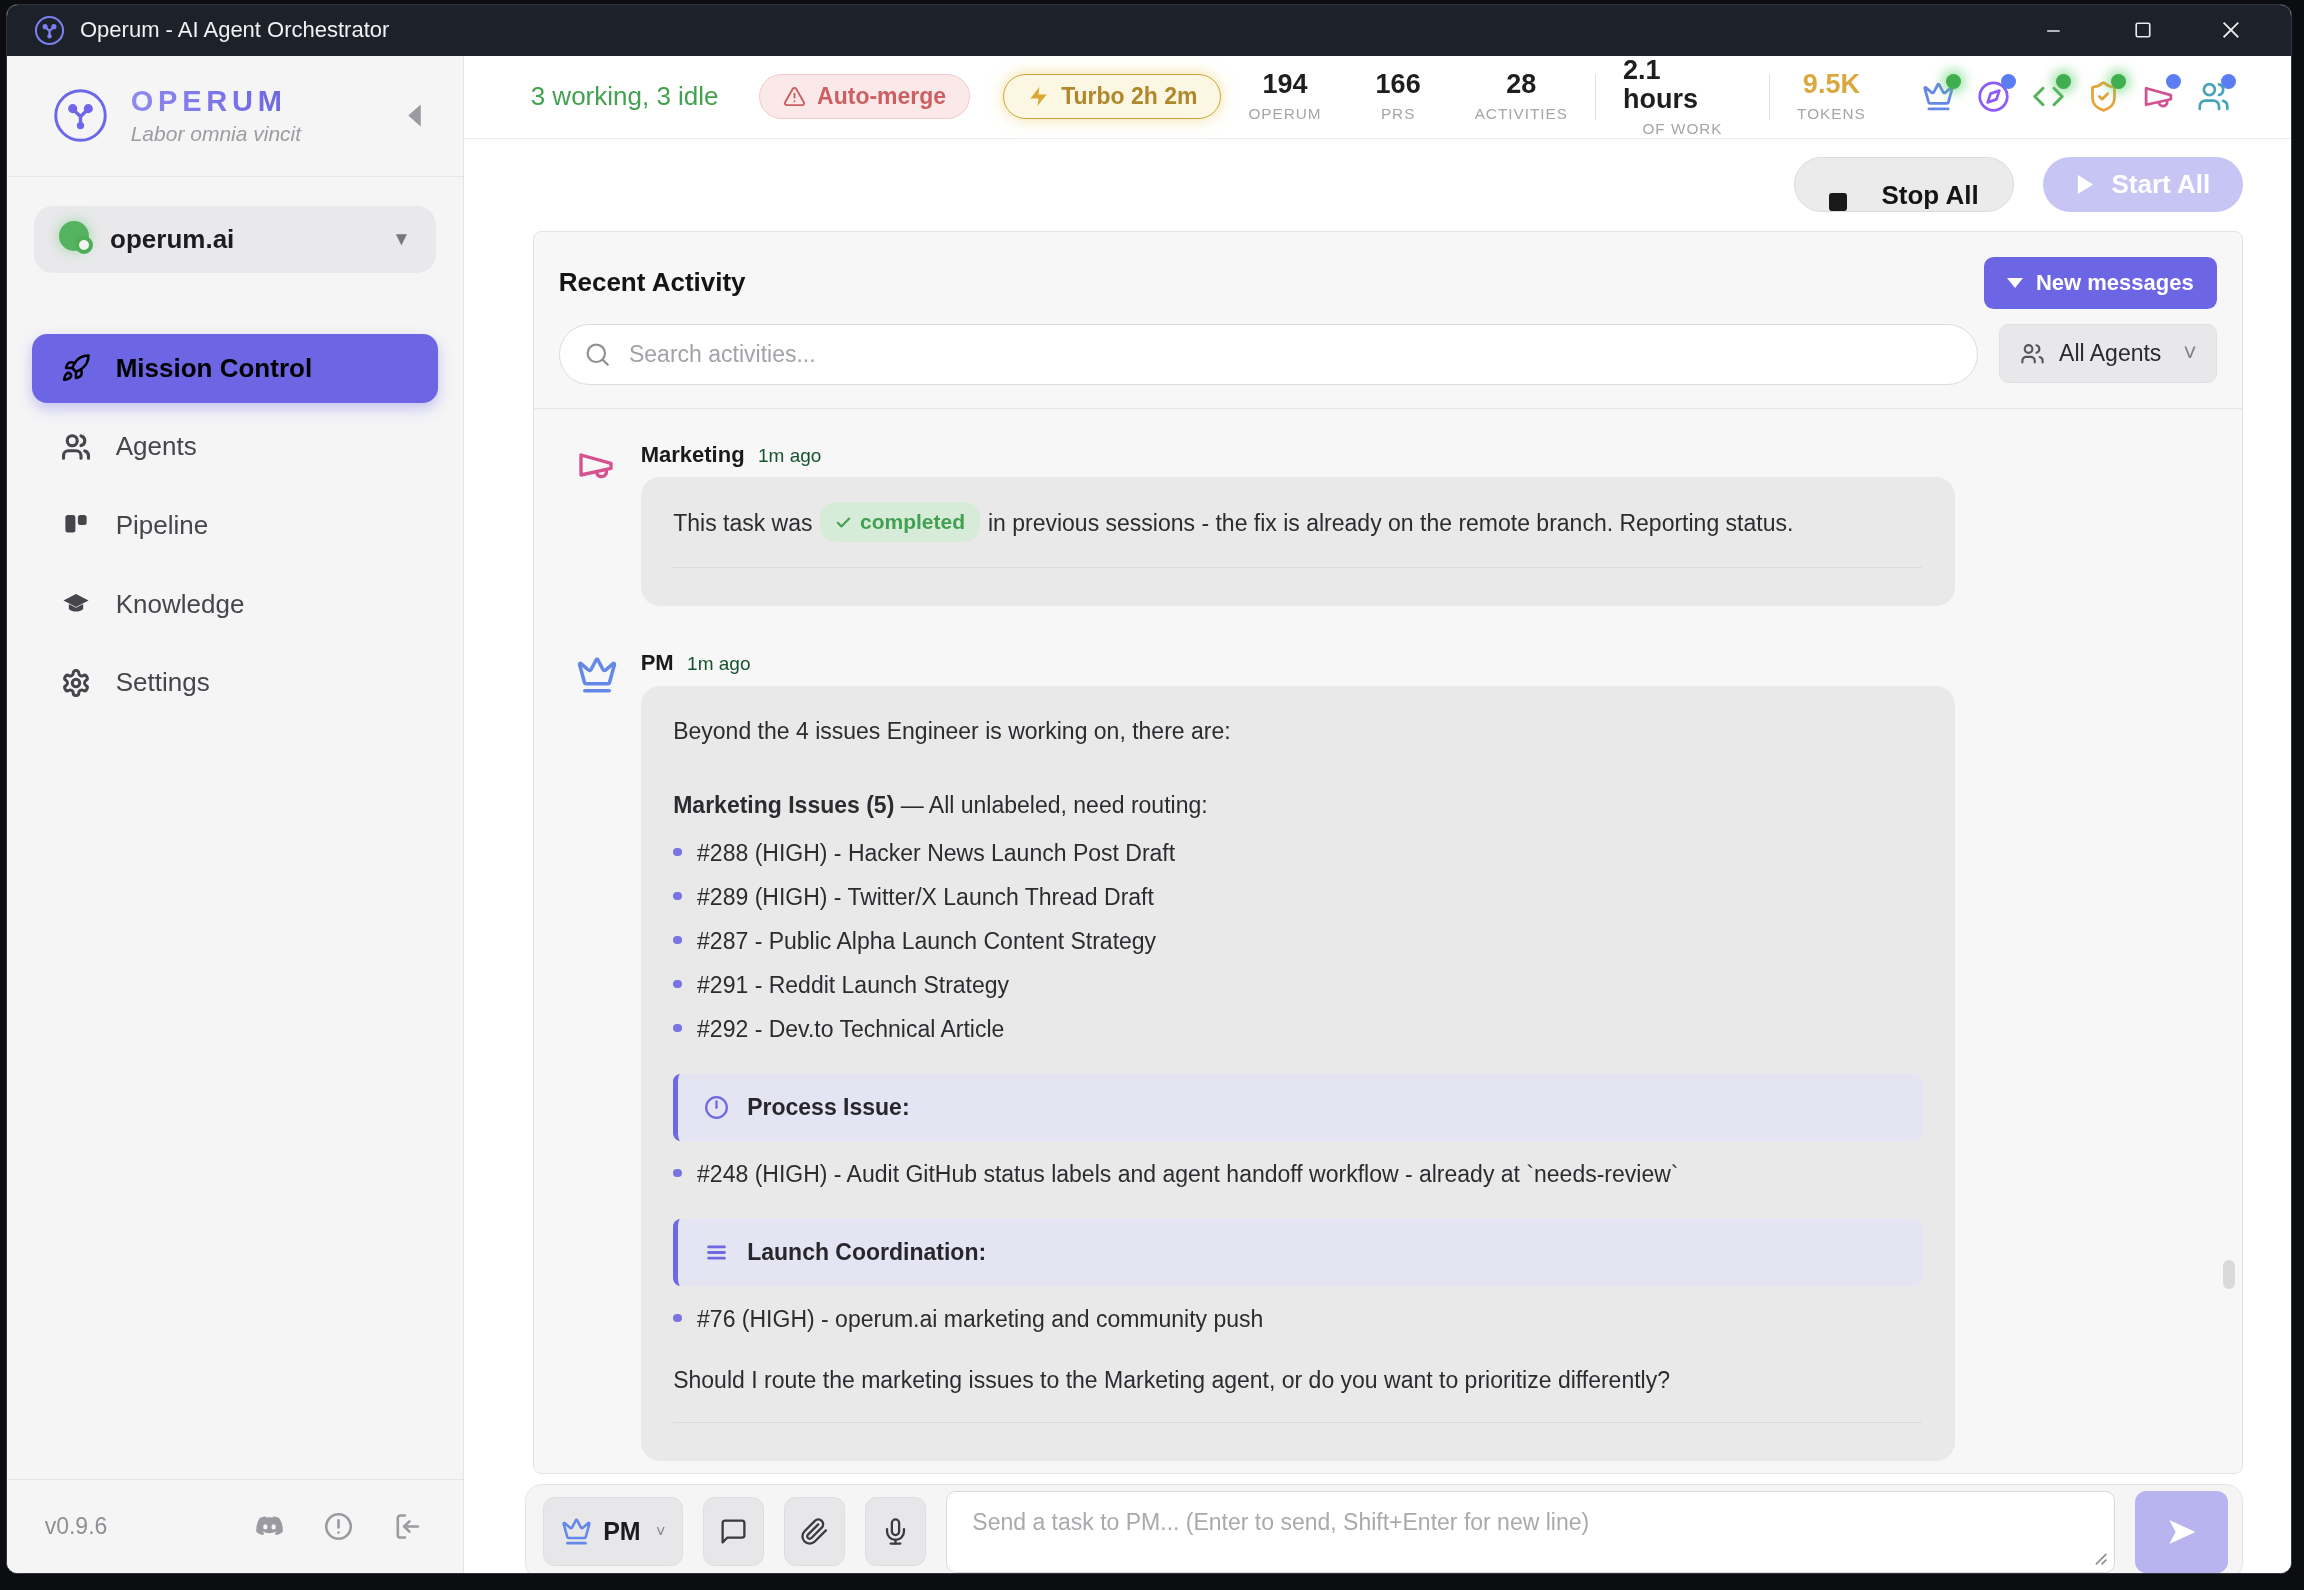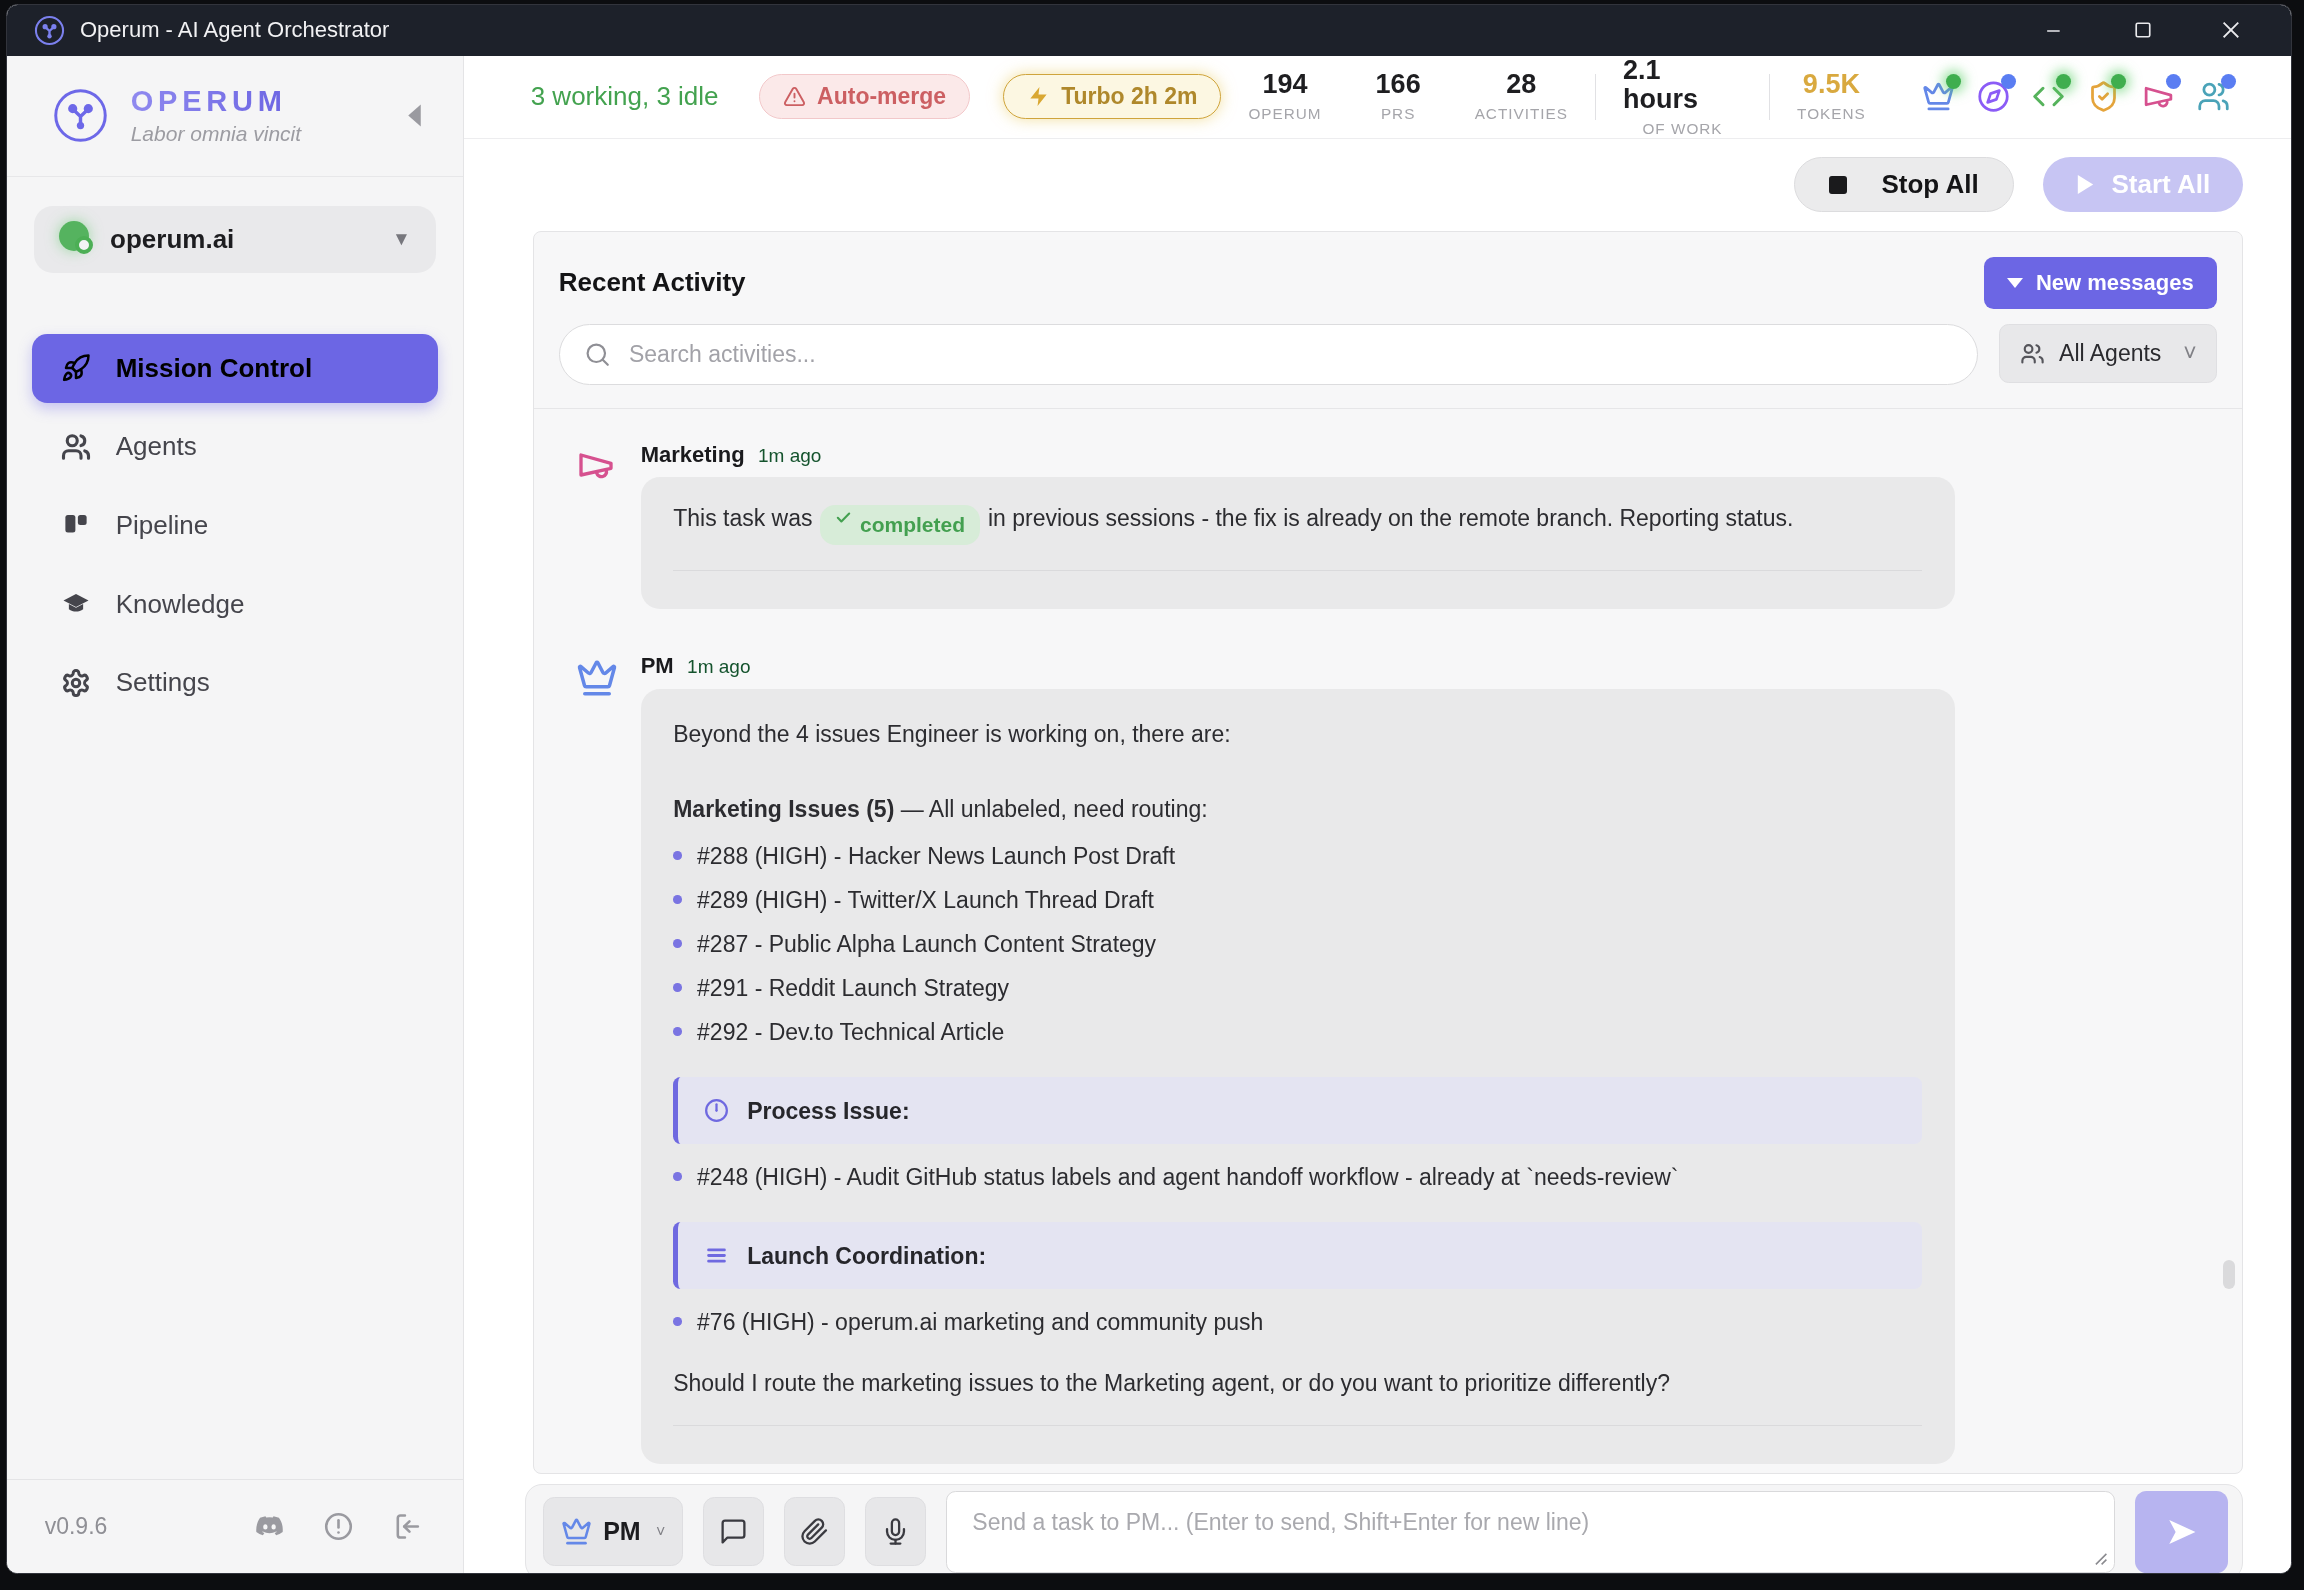--- a/index.html
+++ b/index.html
@@ -75,21 +75,21 @@
   .stat-sep{width:1px;height:46px;background:#e1e1e4;}
   .agent-strip{display:flex;align-items:center;gap:22px;margin-left:29px;}
   .agent-ic{position:relative;width:33px;height:33px;cursor:pointer;}
   .agent-ic .dot{position:absolute;right:-6.7px;top:-6.7px;width:15.3px;height:15.3px;border-radius:50%;}
   .dot.working{background:#3fae4e;box-shadow:0 0 11.5px 3.8px rgba(86,205,98,.6);}
   .dot.idle{background:#5a7df2;}
 
   .toolbar{height:92px;display:flex;align-items:center;justify-content:flex-end;
     gap:29px;padding:0 48px;}
   .btn-stop{height:55px;border-radius:28px;background:#ebebec;border:1px solid #dcdcde;
-    color:#141416;font-size:26px;font-weight:600;display:flex;align-items:center;gap:34px;
+    color:#141416;font-size:26px;font-weight:600;display:flex;align-items:flex-end;gap:34px;
     padding:0 34px;cursor:pointer;}
   .stop-sq{width:18px;height:18px;background:#1a1a1c;border-radius:2.9px;}
   .btn-start{height:55px;border-radius:28px;background:#c7c5f3;border:none;color:#fff;
     font-size:26px;font-weight:600;display:flex;align-items:center;gap:15.3px;padding:0 32.5px;cursor:pointer;}
 
   
   .card{flex:1;margin:0 48px 0 69px;background:#f7f7f8;border:1px solid #e4e4e6;
     border-radius:8px;display:flex;flex-direction:column;overflow:hidden;position:relative;}
   .card-head{display:flex;align-items:center;justify-content:space-between;
     padding:25px 25px 0 25px;}
@@ -115,21 +115,21 @@
   .feed-item + .feed-item{margin-top:44px;}
   .feed-avatar{width:44px;padding-top:3.8px;flex:0 0 auto;}
   .feed-body{flex:1;min-width:0;}
   .feed-head{display:flex;align-items:baseline;gap:13.4px;}
   .feed-name{font-size:22px;font-weight:bold;color:#1a1a1d;}
   .feed-time{font-size:19px;color:#14532d;}
   .bubble{margin-top:9.6px;width:1314px;background:#e9e9ea;border-radius:19px;
     padding:25px 32.5px 0;color:#2c2c30;font-size:23px;line-height:32.5px;}
   .bubble-divider{border-top:1.9px solid #dadadc;margin-top:25px;}
   .bubble-footer-space{height:38px;}
-  .badge-done{display:inline-flex;gap:7.6px;background:#d7ecd8;
+  .badge-done{display:inline-flex;align-items:center;gap:7.6px;background:#d7ecd8;
     color:#43a050;font-size:21px;font-weight:600;border-radius:15.3px;padding:3.8px 15.3px;margin:0 7.6px;}
   .para{margin:0;}
   .para + .para{margin-top:42px;}
   .bullets{margin:15.3px 0 0;}
   .bullet-row{display:flex;align-items:baseline;gap:15.3px;height:44px;}
   .bullet-dot{width:8.6px;height:8.6px;border-radius:50%;background:#7a74e2;flex:0 0 auto;
     position:relative;top:-4.8px;}
   .callout{margin:17px 0;background:#e4e4f2;border-left:5.7px solid #6f69e0;border-radius:7.6px;
     height:67px;display:flex;align-items:center;gap:17px;padding-left:25px;}
   .callout .ct{font-size:23px;font-weight:bold;color:#26262b;}

